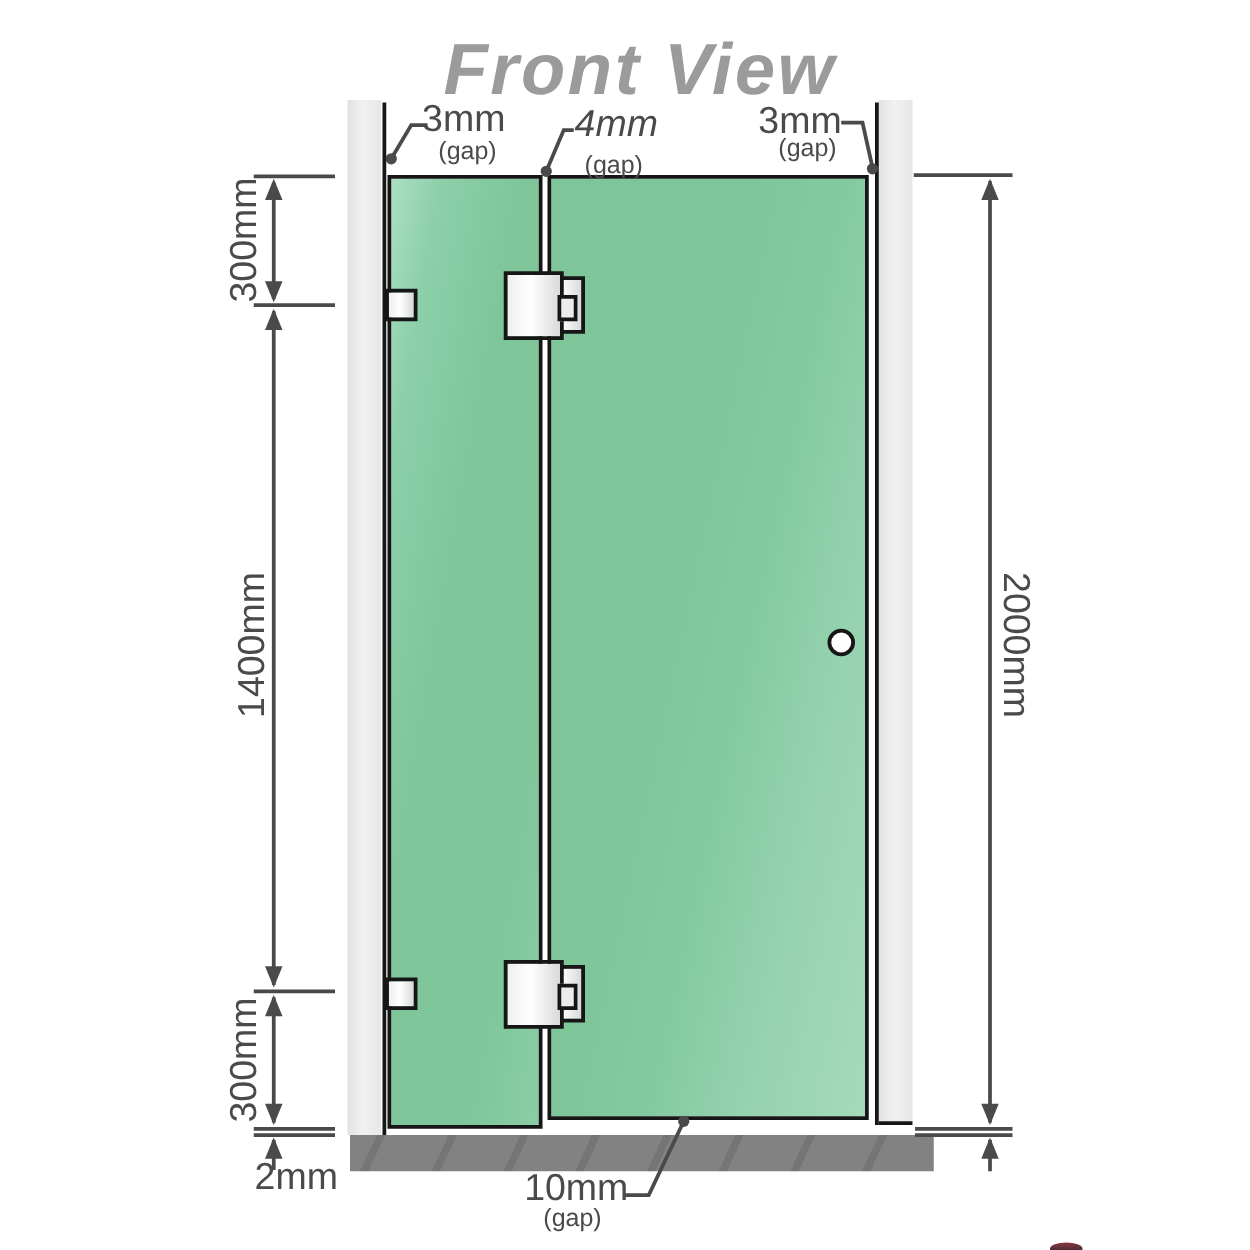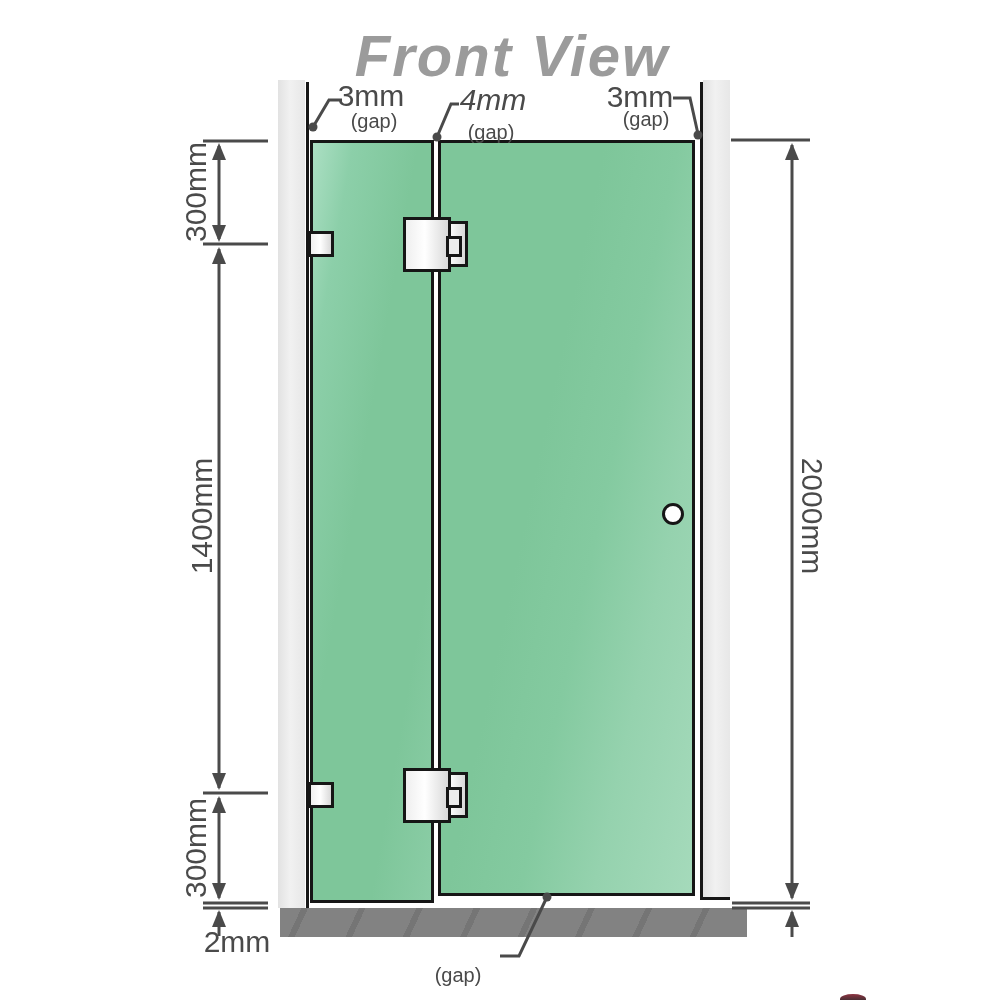--- a/index.html
+++ b/index.html
@@ -155,17 +155,18 @@
   <div id="lbl-left-300-bot" class="abs dim vlabel ccw">300mm</div>
   <div id="lbl-right-2000" class="abs dim vlabel cw">2000mm</div>
   <div id="lbl-2mm" class="abs dim hlabel">2mm</div>
 
   <div id="lbl-3mm-left" class="abs dim hlabel">3mm</div>
   <div id="lbl-gap-left" class="abs dim hlabel gapword">(gap)</div>
   <div id="lbl-4mm" class="abs dim hlabel">4mm</div>
   <div id="lbl-gap-mid" class="abs dim hlabel gapword">(gap)</div>
   <div id="lbl-3mm-right" class="abs dim hlabel">3mm</div>
   <div id="lbl-gap-right" class="abs dim hlabel gapword">(gap)</div>
+  <div id="lbl-10mm" class="abs dim hlabel">10mm</div>
   <div id="lbl-gap-bottom" class="abs dim hlabel gapword">(gap)</div>
 
   <div id="logo-fragment" class="abs"></div>
 
 </div>
 
 </body></html>

